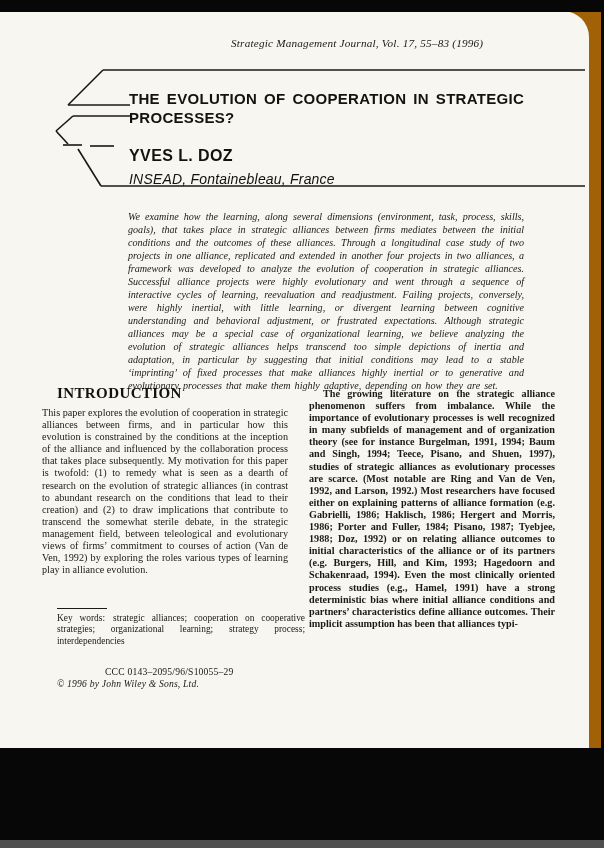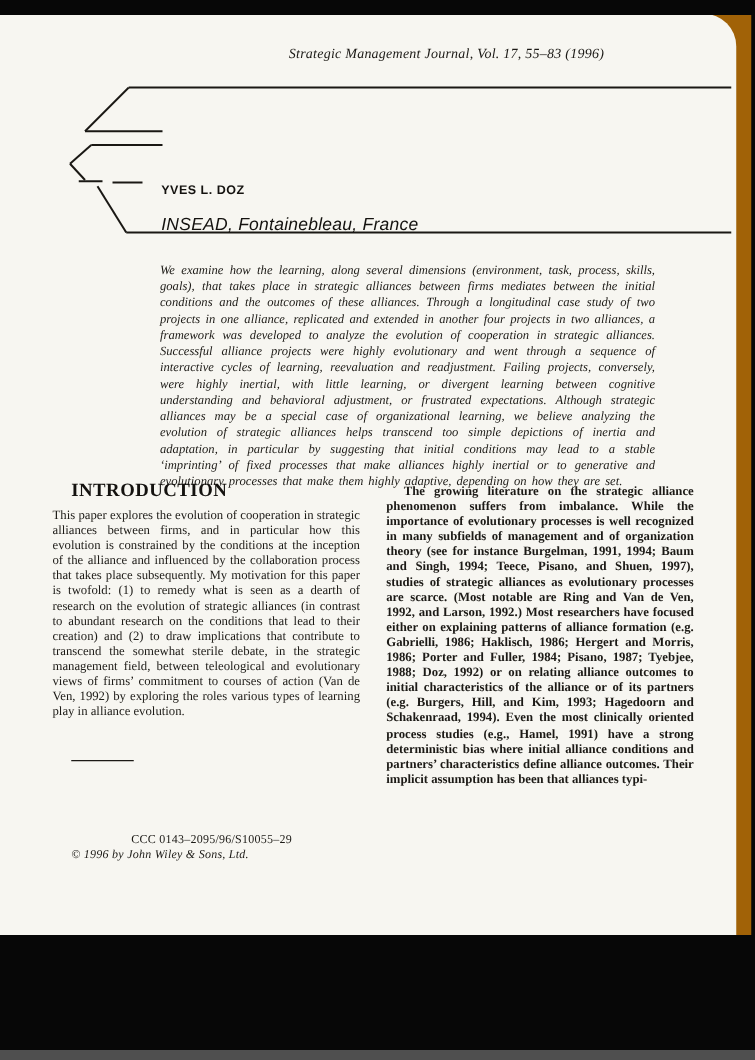--- a/index.html
+++ b/index.html
@@ -27,21 +27,21 @@
   .ornament { position:absolute; left:0; top:0; width:604px; height:848px; pointer-events:none; }
   .title {
     position:absolute; left:129px; top:90px; width:420px;
     font-family:"Liberation Sans", sans-serif;
     font-weight:bold; font-size:15px; line-height:18.5px;
     letter-spacing:0.3px; word-spacing:2.5px; color:#14120f;
   }
   .author {
     position:absolute; left:129px; top:147px;
     font-family:"Liberation Sans", sans-serif;
-    font-weight:bold; font-size:10px; letter-spacing:0.4px; color:#14120f;
+    font-weight:bold; font-size:16px; letter-spacing:0.4px; color:#14120f;
   }
   .affiliation {
     position:absolute; left:129px; top:171px;
     font-family:"Liberation Sans", sans-serif;
     font-style:italic; font-size:14px; letter-spacing:0.2px; color:#14120f;
   }
   .abstract {
     position:absolute; left:128px; top:210px; width:396px;
     font-style:italic; font-size:10.1px; line-height:13px;
     text-align:justify; word-spacing:1.5px;
@@ -104,36 +104,41 @@
       <path d="M73,116 L56,131"></path>
       <path d="M56,131 L68,144"></path>
       <path d="M63,145 H82"></path>
       <path d="M90,146 H114"></path>
       <path d="M78,149 L101,186"></path>
       <path d="M101,186 H585"></path>
     </g>
   </svg>
 
   <div class="title">
+    <div>THE EVOLUTION OF COOPERATION IN STRATEGIC</div>
+    <div>PROCESSES?</div>
   </div>
 
   <div class="author">YVES L. DOZ</div>
 
   <div class="affiliation">INSEAD, Fontainebleau, France</div>
 
   <div class="abstract">We examine how the learning, along several dimensions (environment, task, process, skills, goals), that takes place in strategic alliances between firms mediates between the initial conditions and the outcomes of these alliances. Through a longitudinal case study of two projects in one alliance, replicated and extended in another four projects in two alliances, a framework was developed to analyze the evolution of cooperation in strategic alliances. Successful alliance projects were highly evolutionary and went through a sequence of interactive cycles of learning, reevaluation and readjustment. Failing projects, conversely, were highly inertial, with little learning, or divergent learning between cognitive understanding and behavioral adjustment, or frustrated expectations. Although strategic alliances may be a special case of organizational learning, we believe analyzing the evolution of strategic alliances helps transcend too simple depictions of inertia and adaptation, in particular by suggesting that initial conditions may lead to a stable ‘imprinting’ of fixed processes that make alliances highly inertial or to generative and evolutionary processes that make them highly adaptive, depending on how they are set.</div>
 
   <div class="intro-heading">INTRODUCTION</div>
 
   <div class="col col-left">This paper explores the evolution of cooperation in strategic alliances between firms, and in particular how this evolution is constrained by the conditions at the inception of the alliance and influenced by the collaboration process that takes place subsequently. My motivation for this paper is twofold: (1) to remedy what is seen as a dearth of research on the evolution of strategic alliances (in contrast to abundant research on the conditions that lead to their creation) and (2) to draw implications that contribute to transcend the somewhat sterile debate, in the strategic management field, between teleological and evolutionary views of firms’ commitment to courses of action (Van de Ven, 1992) by exploring the roles various types of learning play in alliance evolution.</div>
 
   <div class="col col-right">The growing literature on the strategic alliance phenomenon suffers from imbalance. While the importance of evolutionary processes is well recognized in many subfields of management and of organization theory (see for instance Burgelman, 1991, 1994; Baum and Singh, 1994; Teece, Pisano, and Shuen, 1997), studies of strategic alliances as evolutionary processes are scarce. (Most notable are Ring and Van de Ven, 1992, and Larson, 1992.) Most researchers have focused either on explaining patterns of alliance formation (e.g. Gabrielli, 1986; Haklisch, 1986; Hergert and Morris, 1986; Porter and Fuller, 1984; Pisano, 1987; Tyebjee, 1988; Doz, 1992) or on relating alliance outcomes to initial characteristics of the alliance or of its partners (e.g. Burgers, Hill, and Kim, 1993; Hagedoorn and Schakenraad, 1994). Even the most clinically oriented process studies (e.g., Hamel, 1991) have a strong deterministic bias where initial alliance conditions and partners’ characteristics define alliance outcomes. Their implicit assumption has been that alliances typi-</div>
 
   <div class="kw-rule"></div>
 
+  <div class="keywords">
+    <span class="kw-label">Key words:</span><span>strategic alliances; cooperation on cooperative strategies; organizational learning; strategy process; interdependencies</span>
+  </div>
 
   <div class="footer-ccc">CCC 0143–2095/96/S10055–29</div>
 
   <div class="footer-copy">© 1996 by John Wiley &amp; Sons, Ltd.</div>
 
   <div class="edge-top"></div>
   <div class="edge-right"></div>
   <div class="edge-bottom"></div>
   <div class="bottom-smudge"></div>
 

